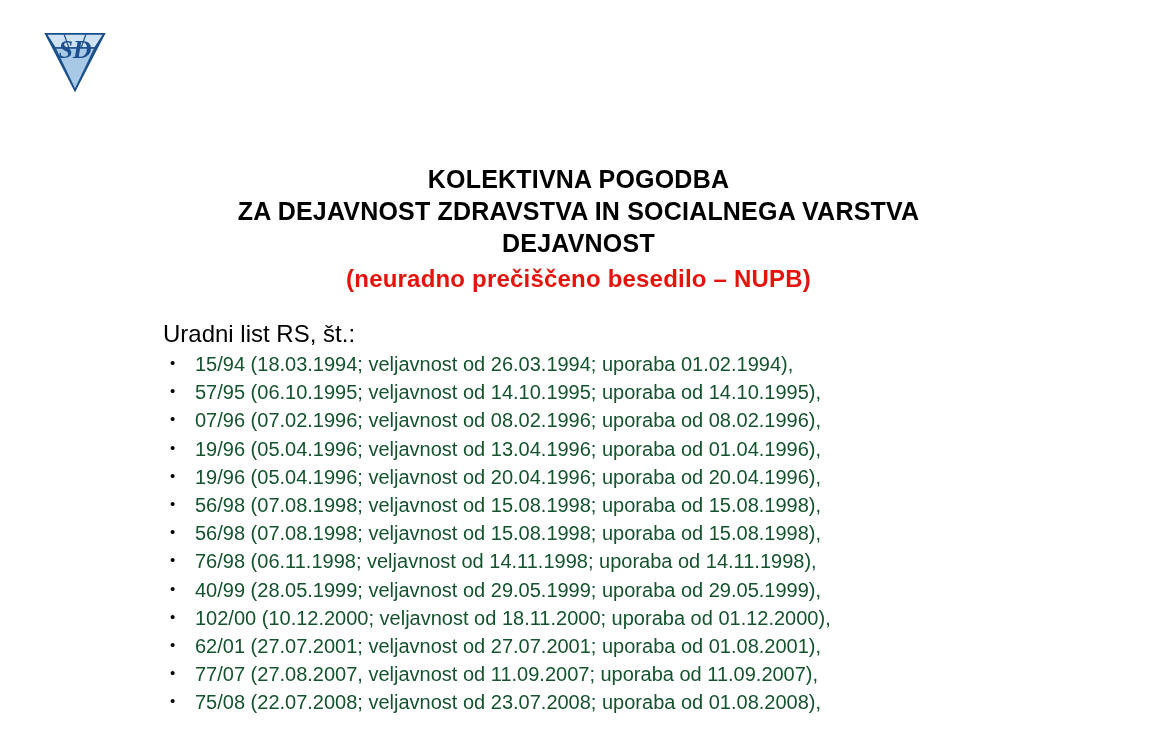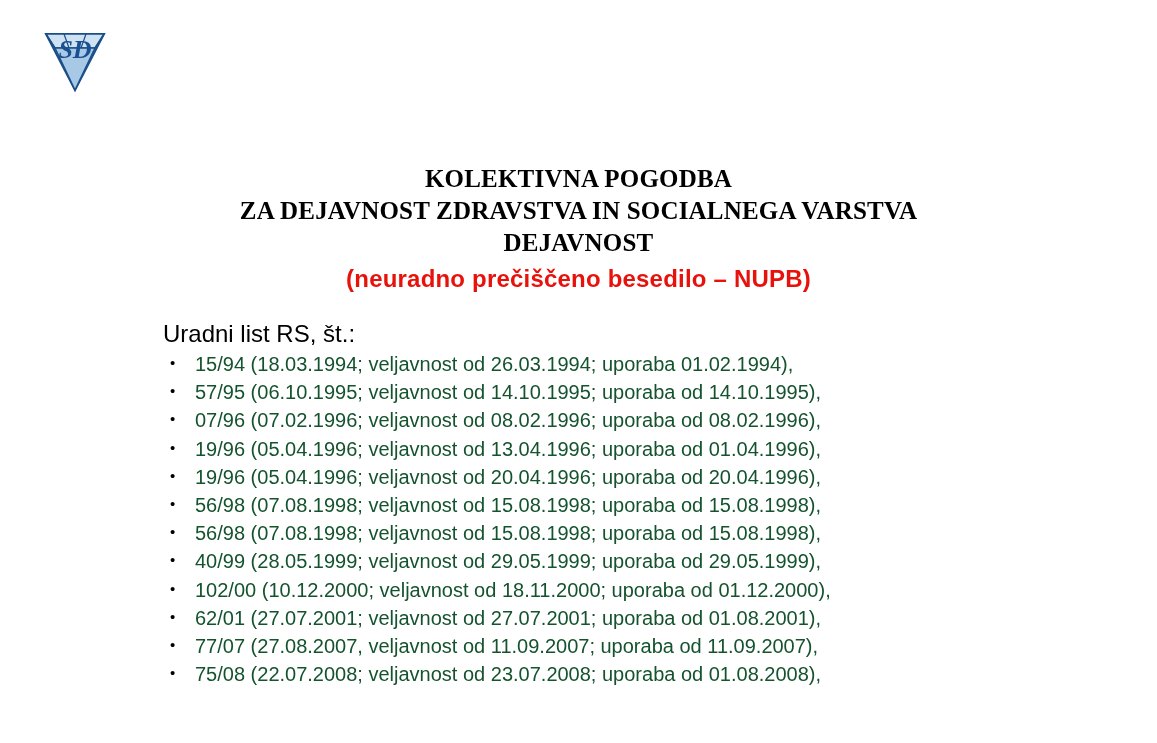--- a/index.html
+++ b/index.html
@@ -33,21 +33,20 @@
     width: 1157px;
     text-align: center;
   }
   .doc-title {
     font-size: 25px;
     font-weight: bold;
     line-height: 32px;
     letter-spacing: 0.2px;
     color: #000000;
     margin: 0;
-    font-family: Liberation Serif, serif;
   }
   .doc-subtitle {
     font-size: 24px;
     font-weight: bold;
     color: #e8120c;
     margin: 6px 0 0 0;
     letter-spacing: 0.2px;
   }
 
   
@@ -111,20 +110,21 @@
 <div class="body-block">
   <p class="source-label">Uradni list RS, št.:</p>
   <ul class="ref-list">
     <li>15/94 (18.03.1994; veljavnost od 26.03.1994; uporaba 01.02.1994),</li>
     <li>57/95 (06.10.1995; veljavnost od 14.10.1995; uporaba od 14.10.1995),</li>
     <li>07/96 (07.02.1996; veljavnost od 08.02.1996; uporaba od 08.02.1996),</li>
     <li>19/96 (05.04.1996; veljavnost od 13.04.1996; uporaba od 01.04.1996),</li>
     <li>19/96 (05.04.1996; veljavnost od 20.04.1996; uporaba od 20.04.1996),</li>
     <li>56/98 (07.08.1998; veljavnost od 15.08.1998; uporaba od 15.08.1998),</li>
     <li>56/98 (07.08.1998; veljavnost od 15.08.1998; uporaba od 15.08.1998),</li>
+    <li>76/98 (06.11.1998; veljavnost od 14.11.1998; uporaba od 14.11.1998),</li>
     <li>40/99 (28.05.1999; veljavnost od 29.05.1999; uporaba od 29.05.1999),</li>
     <li>102/00 (10.12.2000; veljavnost od 18.11.2000; uporaba od 01.12.2000),</li>
     <li>62/01 (27.07.2001; veljavnost od 27.07.2001; uporaba od 01.08.2001),</li>
     <li>77/07 (27.08.2007, veljavnost od 11.09.2007; uporaba od 11.09.2007),</li>
     <li>75/08 (22.07.2008; veljavnost od 23.07.2008; uporaba od 01.08.2008),</li>
 
   </ul>
 </div>
 
 </body></html>

